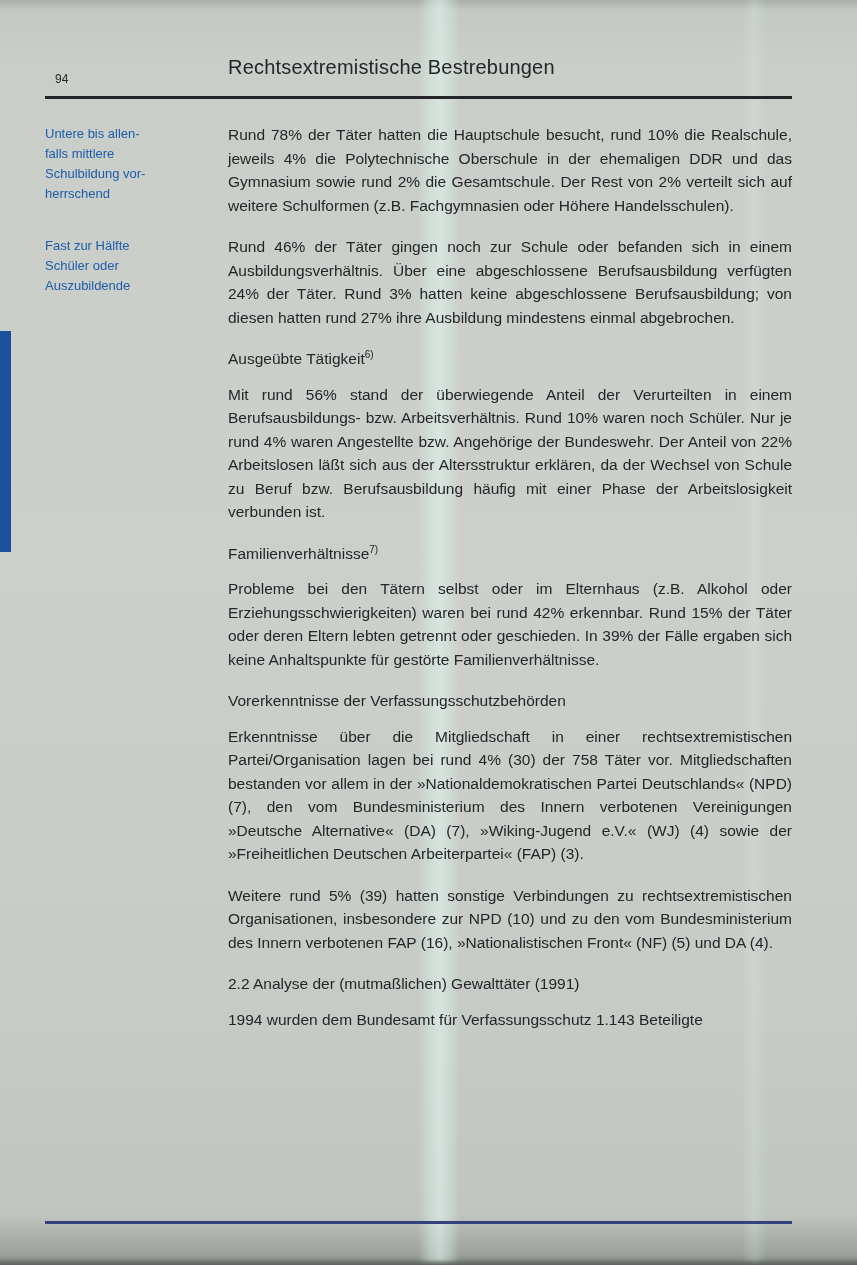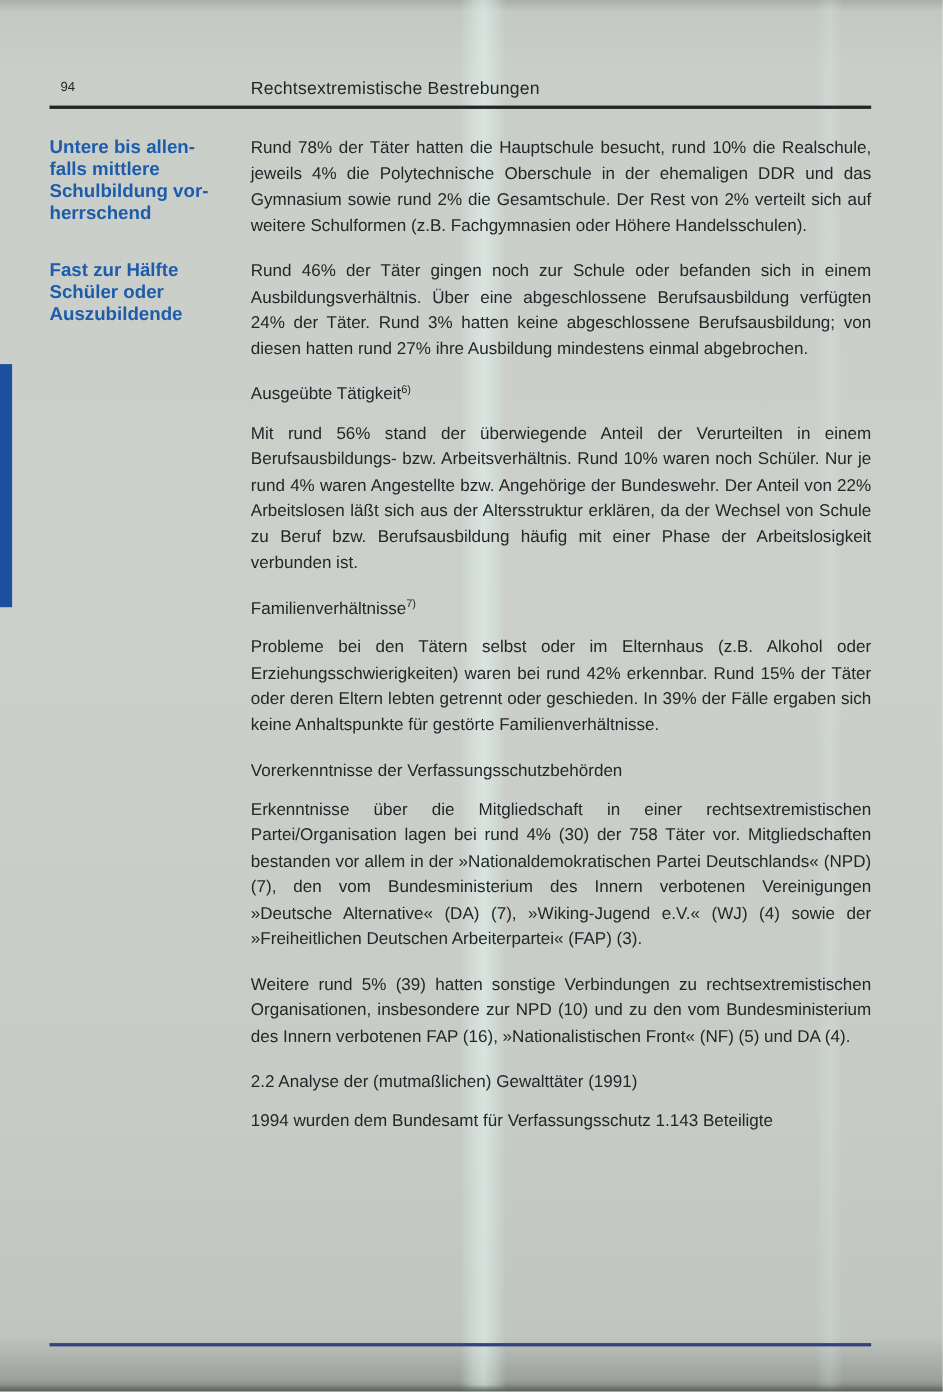--- a/index.html
+++ b/index.html
@@ -23,21 +23,21 @@
   }
   .scan-band.right{left:742px;width:24px;opacity:.35;}
   .accent-bar{
     position:absolute;left:0;top:331px;width:11px;height:221px;
     background:var(--accent-bar-blue,#1c4f9e);
   }
   .page-number{
     position:absolute;left:55px;top:72px;font-size:12px;
   }
   .running-header{
-    position:absolute;left:228px;top:72px;font-size:16px;letter-spacing:.2px;
+    position:absolute;left:228px;top:56px;font-size:20px;letter-spacing:.2px;
   }
   .header-rule{
     position:absolute;left:45px;top:96px;width:747px;height:3px;
     background:#232527;
   }
   .content{
     position:absolute;left:45px;top:123px;width:747px;
   }
   .row{display:flex;align-items:flex-start;}
   .margincol{flex:0 0 183px;width:183px;padding-top:1px;}
@@ -46,21 +46,21 @@
   .para-row{margin-bottom:18px;}
   .section-heading{font-size:15.5px;line-height:23.5px;}
   .section-heading sup{font-size:10px;line-height:0;vertical-align:super;}
   p.body{
     margin:0;font-size:15.5px;line-height:23.5px;
     text-align:justify;hyphens:auto;-webkit-hyphens:auto;
   }
   p.body.single{text-align:left;}
   .margin-note{
     color:var(--margin-note-blue,#1d5cab);
-    font-weight:bold;font-size:17px;line-height:20px;
+    font-weight:normal;font-size:13px;line-height:20px;
   }
   .bottom-rule{
     position:absolute;left:45px;top:1221px;width:747px;height:3px;
     background:var(--bottom-rule-blue,#33427e);
   }
   .bottom-edge{
     position:absolute;left:0;bottom:0;width:100%;height:6px;
     background:linear-gradient(180deg,rgba(90,95,91,0) 0%,#5f645f 100%);
     pointer-events:none;
   }

